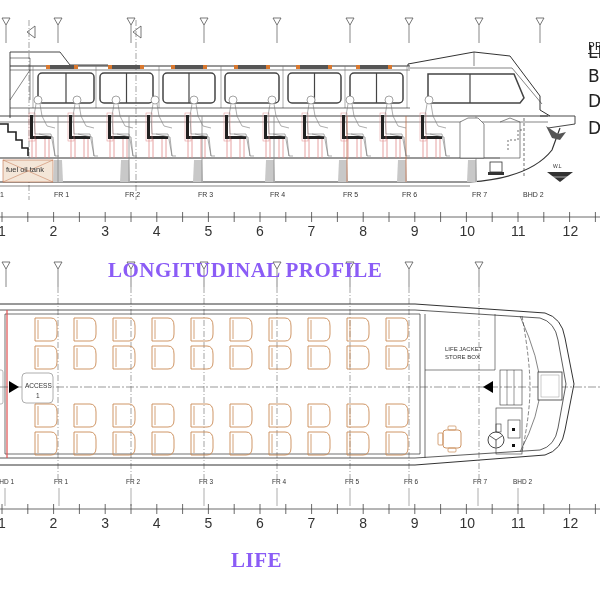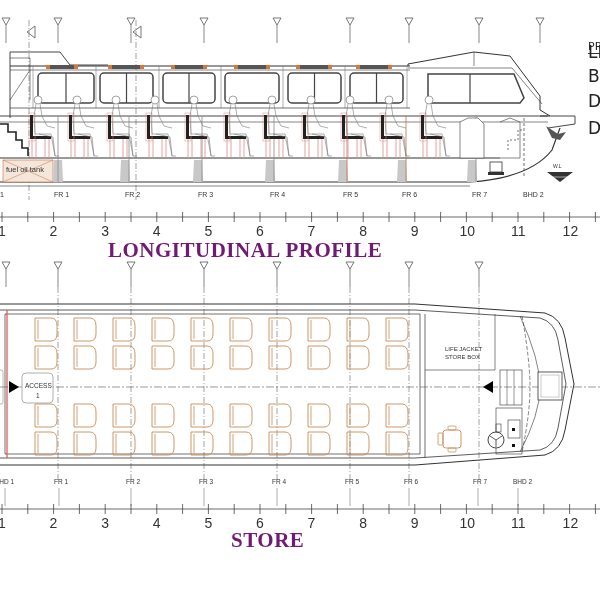--- a/index.html
+++ b/index.html
@@ -1,18 +1,18 @@
 <!DOCTYPE html>
 <html><head>
 <meta charset="utf-8">
 <style>
   html,body{margin:0;padding:0;background:#fff;}
   body{width:600px;height:600px;overflow:hidden;position:relative;font-family:"Liberation Sans",sans-serif;}
   #drawing{position:absolute;left:0;top:0;width:600px;height:600px;}
-  .title{position:absolute;font-family:"Liberation Serif","DejaVu Serif",serif;font-weight:bold;color:#701a75;letter-spacing:0.5px;}
+  .title{position:absolute;font-family:"Liberation Serif","DejaVu Serif",serif;font-weight:bold;color:#8b5cf6;letter-spacing:0.5px;margin-top:20px;}
   #title-profile{left:108px;top:238px;font-size:21px;}
   #title-plan{left:231px;top:528px;font-size:21px;}
   .spec{position:absolute;left:588px;font-family:"DejaVu Sans","Liberation Sans",sans-serif;color:#222;font-size:17px;}
   .spec.small{font-size:11px;border-bottom:1px solid #333;}
   .lbl{font-family:"Liberation Sans",sans-serif;fill:#333;}
 </style>
 </head>
 <body>
 
 <svg id="drawing" xmlns="http://www.w3.org/2000/svg" width="600" height="600" viewBox="0 0 600 600">
@@ -533,19 +533,19 @@
       <text x="307.6" y="528" font-size="14" class="lbl" fill="#222">7</text>
       <text x="359.2" y="528" font-size="14" class="lbl" fill="#222">8</text>
       <text x="410.8" y="528" font-size="14" class="lbl" fill="#222">9</text>
       <text x="459.40000000000003" y="528" font-size="14" class="lbl" fill="#222">10</text>
       <text x="511" y="528" font-size="14" class="lbl" fill="#222">11</text>
       <text x="562.6" y="528" font-size="14" class="lbl" fill="#222">12</text>
     </g>
 </svg>
 
 <div class="title" id="title-profile">LONGITUDINAL PROFILE</div>
-<div class="title" id="title-plan">STORE</div>
+<div class="title" id="title-plan">LIFE</div>
 
 <div class="spec small" style="top:40px;">PR</div>
 <div class="spec" style="top:42px;">LE</div>
 <div class="spec" style="top:66px;">BR</div>
 <div class="spec" style="top:91px;">DE</div>
 <div class="spec" style="top:118px;">DE</div>
 
 </body></html>

